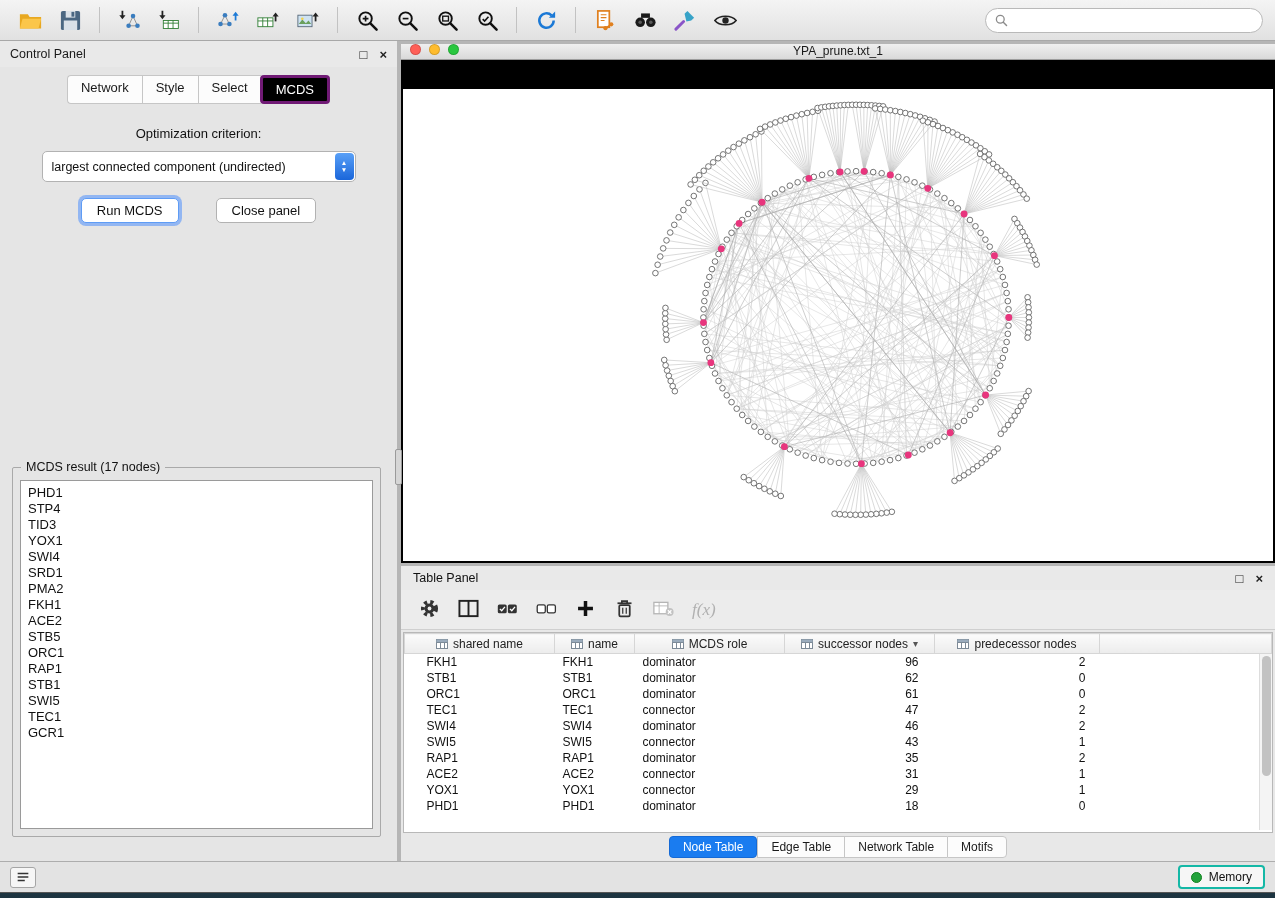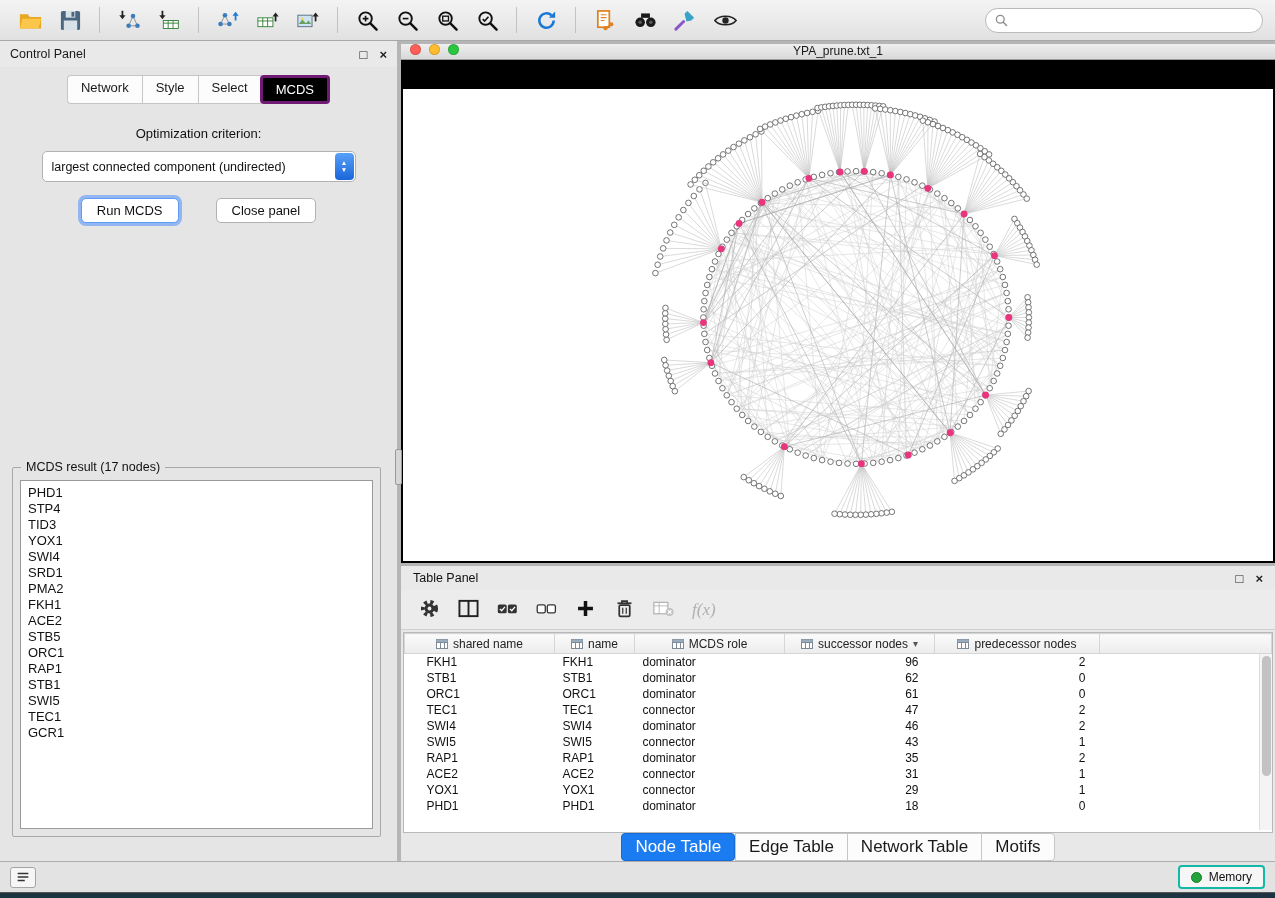--- a/index.html
+++ b/index.html
@@ -58,21 +58,21 @@
   .tp-table-wrap{flex:1;background:#fff;border:1px solid #b8b8b8;margin:2px 2px 0 2px;position:relative;overflow:hidden}
   table{border-collapse:collapse;width:100%;font-size:12px;table-layout:fixed}
   thead th{background:linear-gradient(#fbfbfb,#ececec);border:1px solid #d6d6d6;height:20px;font-weight:normal;font-size:12px;color:#222;white-space:nowrap;overflow:hidden}
   .th-inner{display:flex;align-items:center;justify-content:center;gap:5px}
   tbody td{height:16px;line-height:16px;padding:0;white-space:nowrap;overflow:hidden;color:#111}
   .c-shared{padding-left:22px}.c-name{padding-left:8px}.c-role{padding-left:8px}
   .c-succ{text-align:right;padding-right:16px}.c-pred{text-align:right;padding-right:14px}
   .vscroll{position:absolute;right:0;top:21px;bottom:2px;width:13px;background:#f4f4f4;border-left:1px solid #ddd}
   .vthumb{position:absolute;left:1.5px;width:9px;top:2px;height:120px;background:#c2c2c2;border-radius:5px}
   .tp-tabs{height:28px;display:flex;justify-content:center;align-items:center;flex:none}
-  .tp-tab{font-size:17px;padding:3px 13px;background:#fcfcfc;border:1px solid #c6c6c6;border-right:none;color:#1a1a1a;cursor:default}
+  .tp-tab{font-size:12px;padding:3px 13px;background:#fcfcfc;border:1px solid #c6c6c6;border-right:none;color:#1a1a1a;cursor:default}
   .tp-tab:last-child{border-right:1px solid #c6c6c6;border-radius:0 4px 4px 0}
   .tp-tab.active{background:#1a7cf0;color:#fff;border:1px solid #156ad6;border-radius:4px}
 
   
   .statusbar{height:31px;background:#e3e3e3;border-top:1px solid #adadad;display:flex;align-items:center;padding:0 10px;flex:none}
   .status-left-btn{width:26px;height:21px;border:1px solid #a5a5a5;border-radius:3px;background:#f6f6f6;display:flex;align-items:center;justify-content:center}
   .memory-btn{margin-left:auto;display:flex;align-items:center;gap:7px;border:2px solid #14b8a6;border-radius:4px;background:#f6f6f6;padding:3px 11px;font-size:12px}
   .memory-dot{width:11px;height:11px;border-radius:50%;background:#23a33c;border:1px solid #11801f}
 </style>
 </head>

